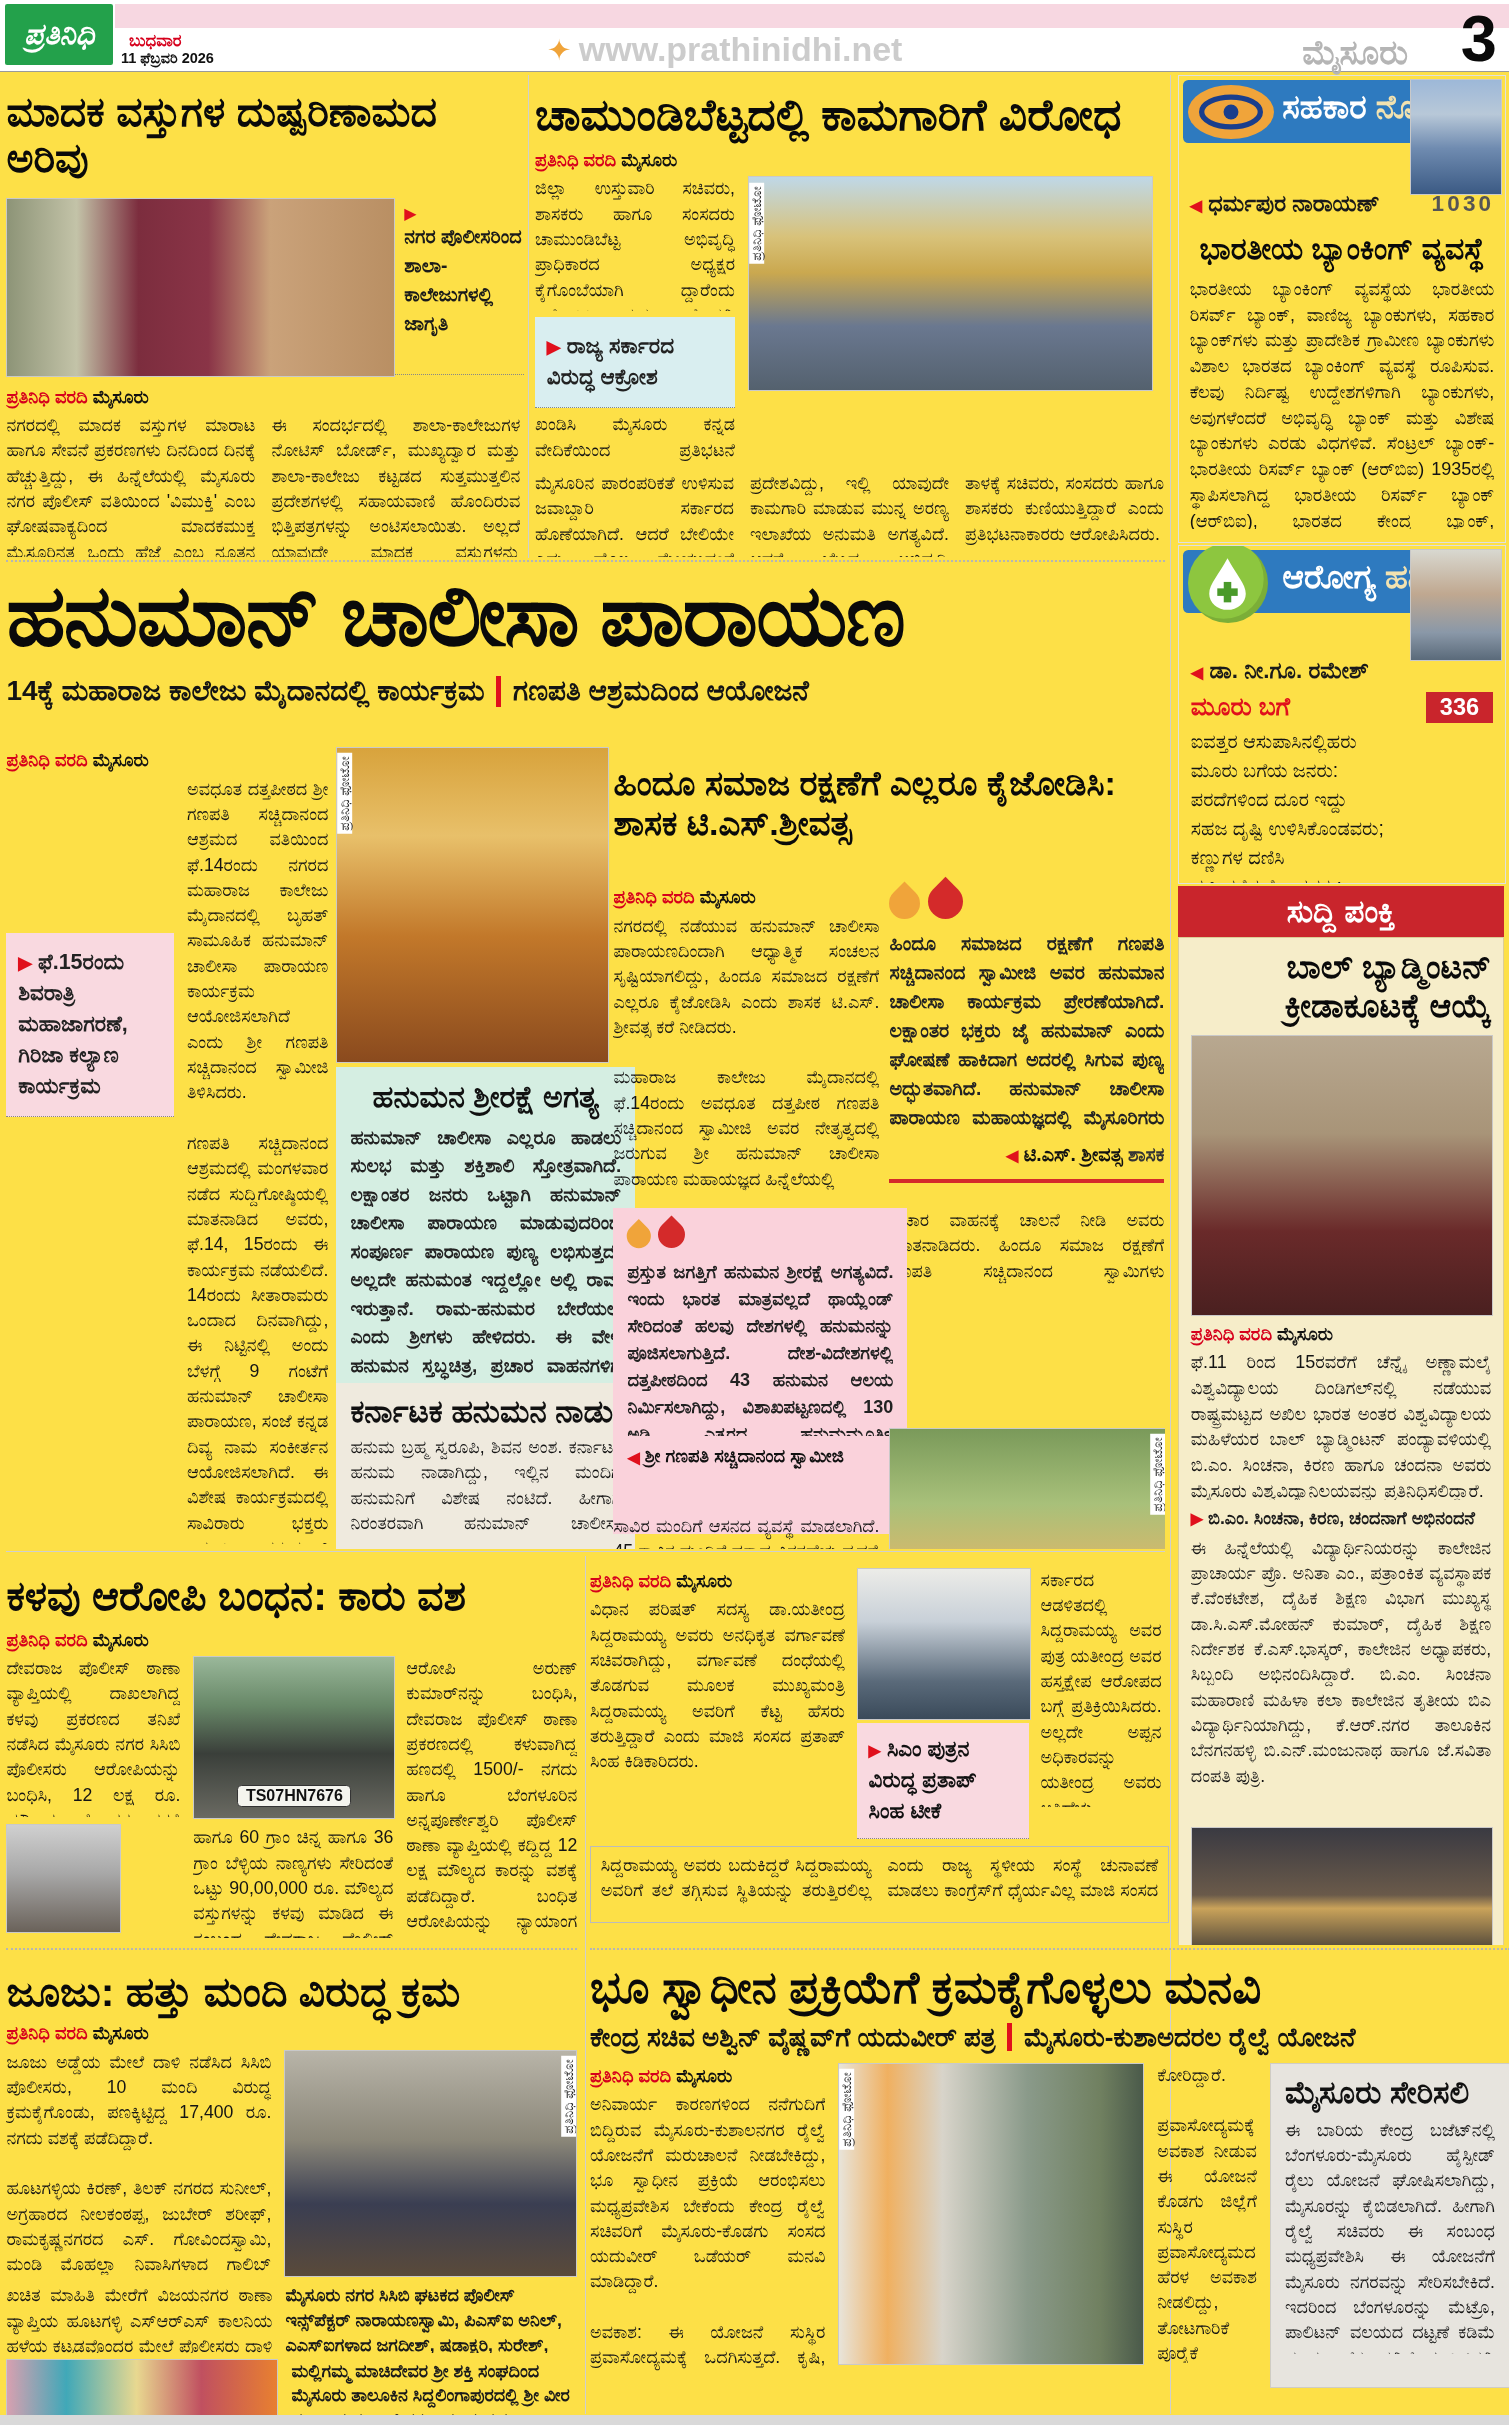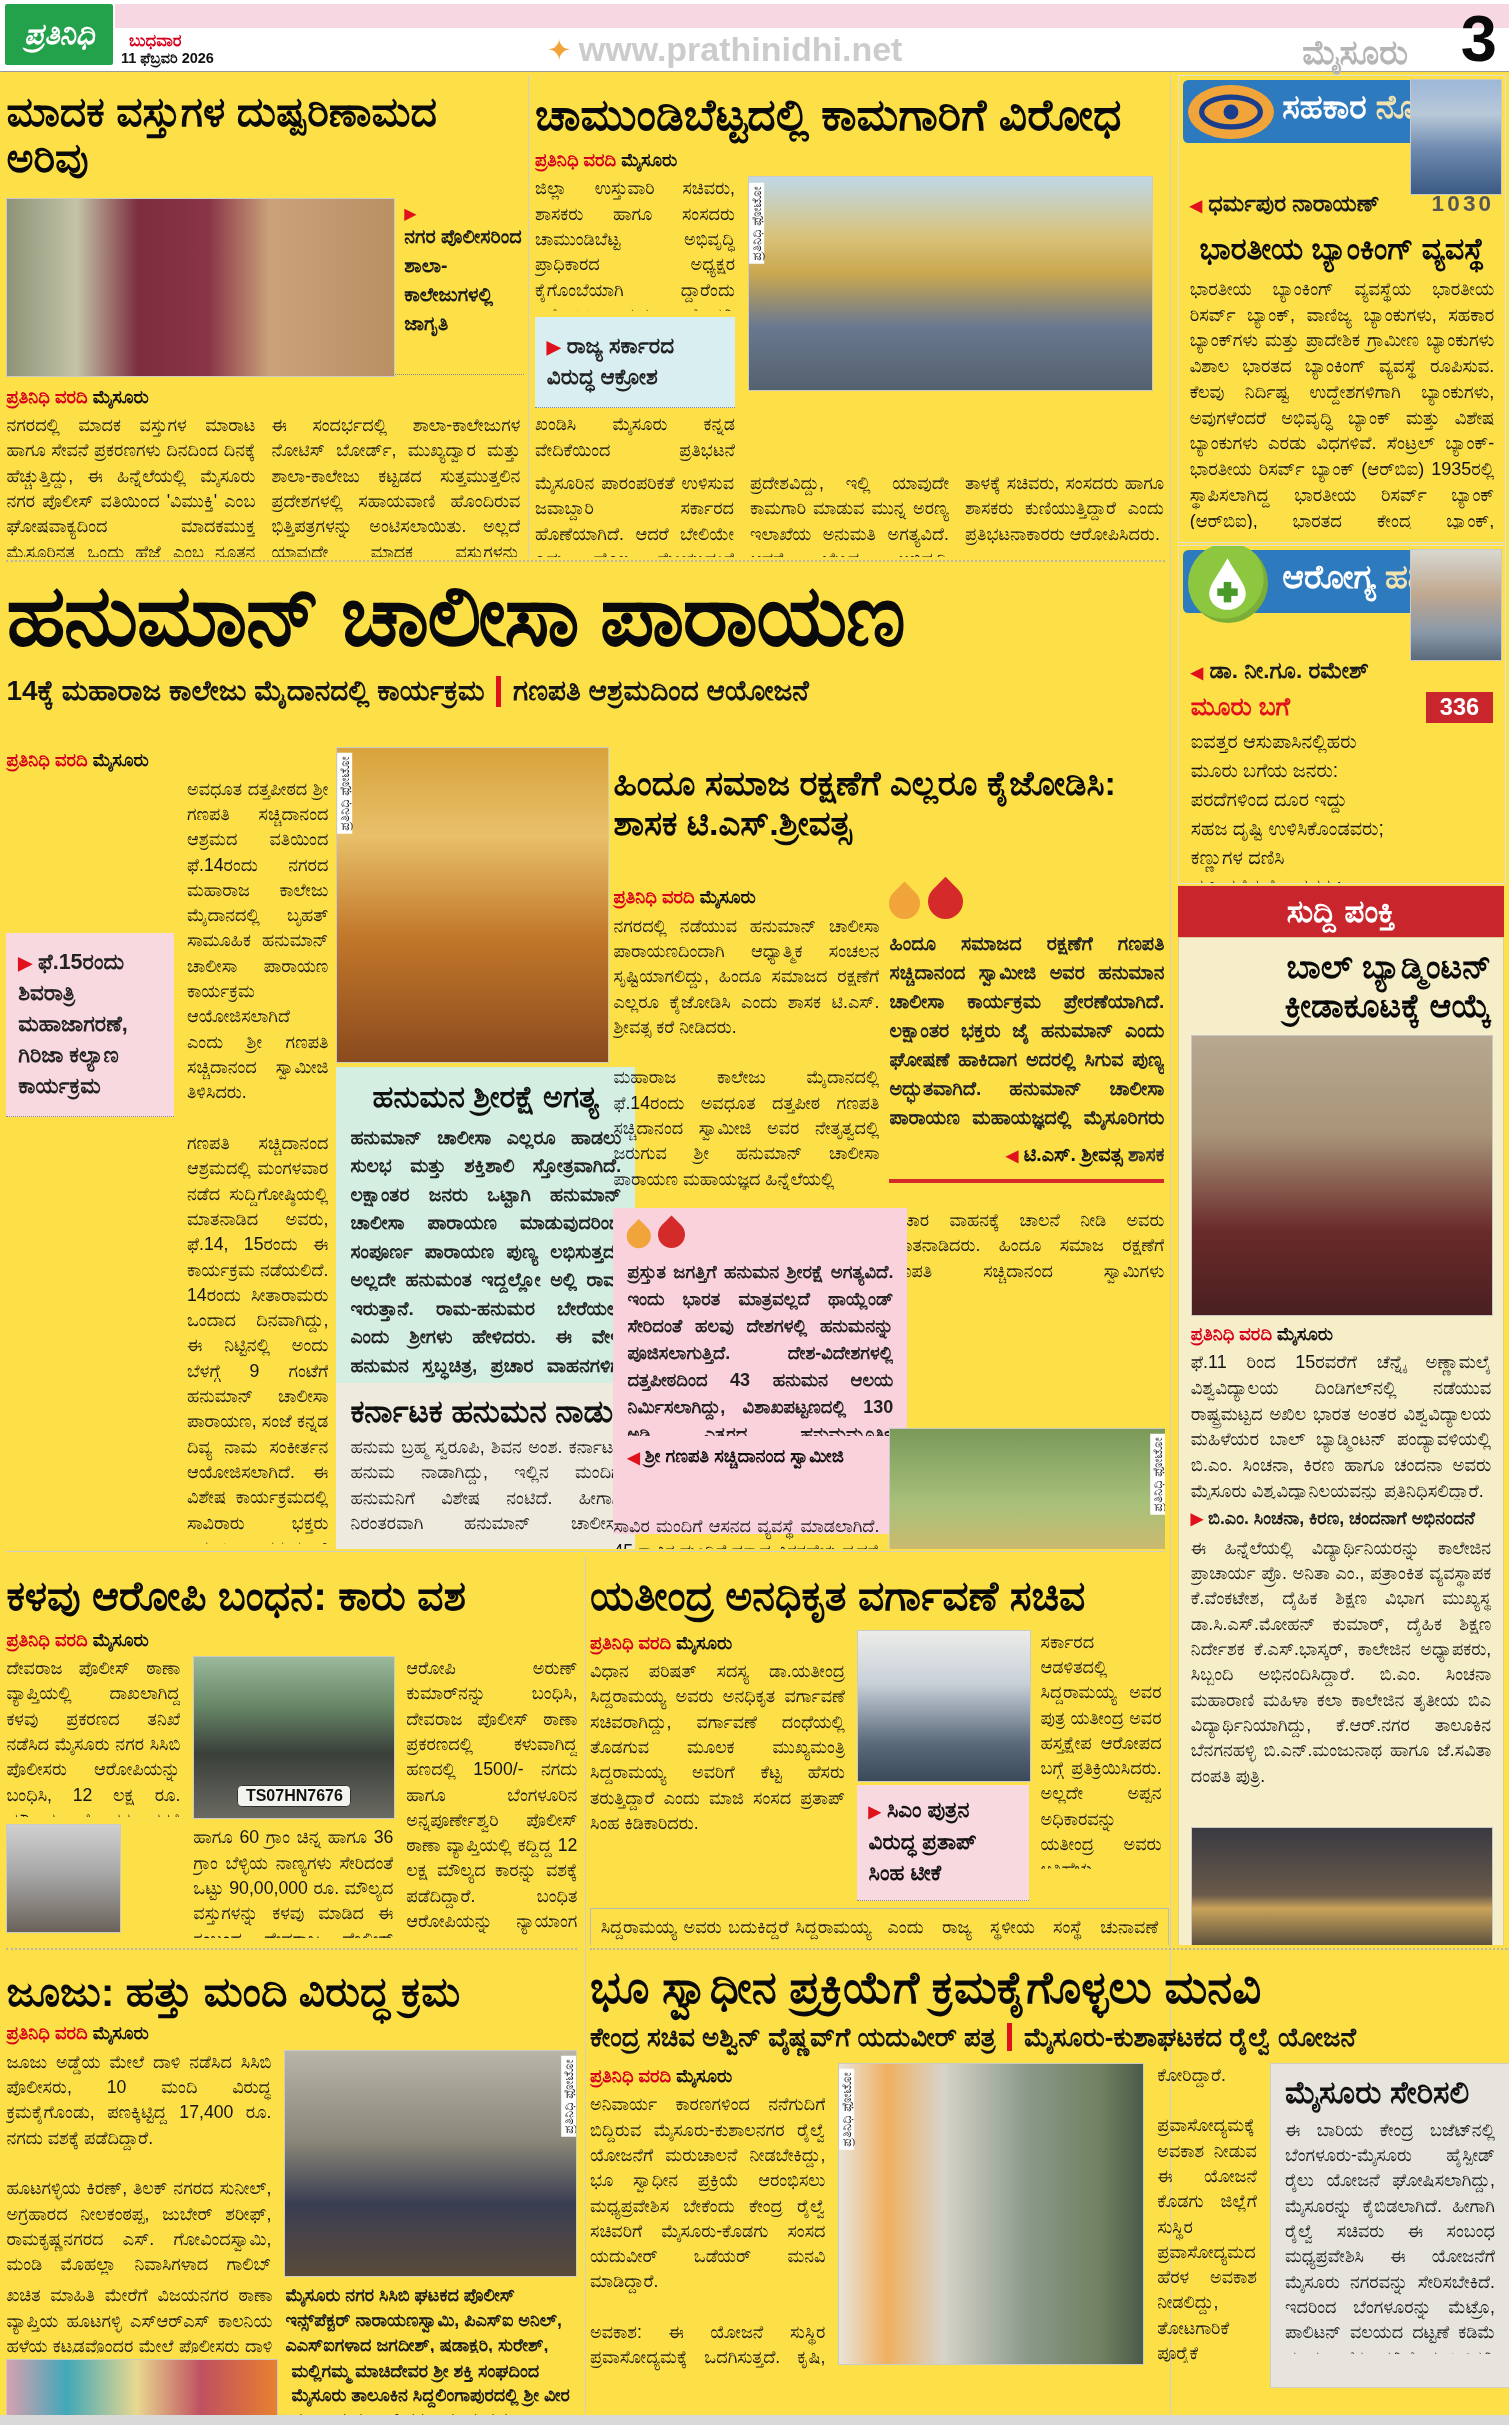--- a/index.html
+++ b/index.html
@@ -349,21 +349,20 @@
 
 ಪ್ರಕರಣದ ತನಿಖೆ ನಡೆಸಿದ ಮೈಸೂರು ನಗರ ಸಿಸಿಬಿ ಪೊಲೀಸರು</div>
       </div>
       <div class="bodytext" style="width:174px;height:284px;">ಆರೋಪಿ ಅರುಣ್ ಕುಮಾರ್‌ನನ್ನು ಬಂಧಿಸಿ, ದೇವರಾಜ ಪೊಲೀಸ್ ಠಾಣಾ ಪ್ರಕರಣದಲ್ಲಿ ಕಳುವಾಗಿದ್ದ ಹಣದಲ್ಲಿ 1500/- ನಗದು ಹಾಗೂ ಬೆಂಗಳೂರಿನ ಅನ್ನಪೂರ್ಣೇಶ್ವರಿ ಪೊಲೀಸ್ ಠಾಣಾ ವ್ಯಾಪ್ತಿಯಲ್ಲಿ ಕದ್ದಿದ್ದ 12 ಲಕ್ಷ ಮೌಲ್ಯದ ಕಾರನ್ನು ವಶಕ್ಕೆ ಪಡೆದಿದ್ದಾರೆ. ಬಂಧಿತ ಆರೋಪಿಯನ್ನು ನ್ಯಾಯಾಂಗ ಬಂಧನಕ್ಕೆ ಒಪ್ಪಿಸಿರುವ ಪೊಲೀಸರು, ಪ್ರಕರಣದ ಇತರೆ ಆರೋಪಿಗಳ ಪತ್ತೆಗೆ ತನಿಖೆ ಮುಂದುವರೆಸಿದ್ದಾರೆ.
 
 ಕಾರ್ಯಾಚರಣೆಯಲ್ಲಿ ಸಿಸಿಬಿ ಪೊಲೀಸ್ ಇನ್ಸ್‌ಪೆಕ್ಟರ್ ನಾರಾಯಣ ಸ್ವಾಮಿ, ಪಿಎಸ್‌ಐ ಎಸ್. ಅನಿಲ್ ಕುಮಾರ್, ಎಎಸ್‌ಐ ಆರ್. ಸುರೇಶ್, ಸಿಬ್ಬಂದಿ ಜಗದೀಶ್, ಸಿಹೆಚ್‌ಸಿ ಟಿ. ಪ್ರಕಾಶ್, ಜಯರಾಮ್, ರಾಘವೇಂದ್ರ ಇತರರಿದ್ದರು.</div>
     </div>
   </div>
 
   <div class="sec" style="left:590px;top:1558px;width:579px;height:387px;">
-    <div class="h-lg" style="margin-top:16px;">ಯತೀಂದ್ರ ಅನಧಿಕೃತ ವರ್ಗಾವಣೆ ಸಚಿವ</div>
     <div style="display:flex;gap:11.8px;margin-top:9.7px;">
       <div style="width:255px;">
         <div class="byline">
           <span class="r">ಪ್ರತಿನಿಧಿ ವರದಿ</span>
           <span>ಮೈಸೂರು</span>
         </div>
         <div class="bodytext" style="height:204px;">ವಿಧಾನ ಪರಿಷತ್ ಸದಸ್ಯ ಡಾ.ಯತೀಂದ್ರ ಸಿದ್ದರಾಮಯ್ಯ ಅವರು ಅನಧಿಕೃತ ವರ್ಗಾವಣೆ ಸಚಿವರಾಗಿದ್ದು, ವರ್ಗಾವಣೆ ದಂಧೆಯಲ್ಲಿ ತೊಡಗುವ ಮೂಲಕ ಮುಖ್ಯಮಂತ್ರಿ ಸಿದ್ದರಾಮಯ್ಯ ಅವರಿಗೆ ಕೆಟ್ಟ ಹೆಸರು ತರುತ್ತಿದ್ದಾರೆ ಎಂದು ಮಾಜಿ ಸಂಸದ ಪ್ರತಾಪ್ ಸಿಂಹ ಕಿಡಿಕಾರಿದರು.
 
 ನಗರದಲ್ಲಿ ಮಂಗಳವಾರ ಸುದ್ದಿಗಾರರೊಂದಿಗೆ ಮಾತನಾಡಿದ ಅವರು, ಯತೀಂದ್ರ ಅವರು ವರ್ಗಾವಣೆ ದಂಧೆಯಲ್ಲಿ ತೊಡಗುವ ಮೂಲಕ ಸಿಎಂ ಸಿದ್ದರಾಮಯ್ಯ ಅವರಿಗೆ ಕೆಟ್ಟ ಹೆಸರು ತರುತ್ತಿದ್ದು, ಸಿದ್ದರಾಮಯ್ಯ ಅವರು ತಲೆ ತಗ್ಗಿಸುವಂತಹ ಕೆಲಸವನ್ನು ಮಾಡುತ್ತಿದ್ದಾರೆ.</div>
       </div>
@@ -403,21 +402,21 @@
       <div class="photo ph-women" style="width:271px;height:80px;"></div>
       <div class="caption" style="width:287px;height:80px;overflow:hidden;font-weight:600;">ಮಲ್ಲಿಗಮ್ಮ ಮಾಚಿದೇವರ ಶ್ರೀ ಶಕ್ತಿ ಸಂಘದಿಂದ ಮೈಸೂರು ತಾಲೂಕಿನ ಸಿದ್ದಲಿಂಗಾಪುರದಲ್ಲಿ ಶ್ರೀ ವೀರ ಮಡಿವಾಳ ಮಾಚಿದೇವರ ಜಯಂತ್ಯುತ್ಸವ ಆಚರಿಸಲಾಯಿತು. ಮೈಸೂರು ಜಿಲ್ಲಾ ಮಡಿವಾಳರ ಮಹಾಸಂಘದ ಅಧ್ಯಕ್ಷ ಚನ್ನಕೇಶವ, ಖಜಾಂಚಿ ಸಿದ್ದಪ್ಪಾಜಿ, ಮೈಸೂರು ತಾಲೂಕು ಮಡಿವಾಳರ ಸಂಘದ ಅಧ್ಯಕ್ಷ ದುದ್ದಗೆರೆ ಜಯರಾಮ್, ಜಿಲ್ಲಾ ಯುವ ಬಳಗದ ಅಧ್ಯಕ್ಷ ಮಾದುರಾಜು ಮಡಿವಾಳ ಹಾಗೂ ಸ್ತ್ರೀಶಕ್ತಿ ಸಂಘದ ಸದಸ್ಯರು ಇದ್ದರು.</div>
     </div>
   </div>
 
   <div class="sec" style="left:590px;top:1957px;width:920px;height:459px;">
     <div class="h-lg" style="margin-top:6px;font-size:45px;">ಭೂ ಸ್ವಾಧೀನ ಪ್ರಕ್ರಿಯೆಗೆ ಕ್ರಮಕೈಗೊಳ್ಳಲು ಮನವಿ</div>
     <div class="deck" style="margin-top:8.6px;font-size:26px;">
       <span>ಕೇಂದ್ರ ಸಚಿವ ಅಶ್ವಿನ್ ವೈಷ್ಣವ್‌ಗೆ ಯದುವೀರ್ ಪತ್ರ</span>
       <span class="redbar" style="height:28px;"></span>
-      <span>ಮೈಸೂರು-ಕುಶಾಘಟಕದ ರೈಲ್ವೆ ಯೋಜನೆ</span>
+      <span>ಮೈಸೂರು-ಕುಶಾಅದರಲ ರೈಲ್ವೆ ಯೋಜನೆ</span>
     </div>
     <div style="display:flex;gap:13px;margin-top:9.7px;">
       <div style="width:241px;">
         <div class="byline">
           <span class="r">ಪ್ರತಿನಿಧಿ ವರದಿ</span>
           <span>ಮೈಸೂರು</span>
         </div>
         <div class="bodytext" style="height:279px;">ಅನಿವಾರ್ಯ ಕಾರಣಗಳಿಂದ ನನೆಗುದಿಗೆ ಬಿದ್ದಿರುವ ಮೈಸೂರು-ಕುಶಾಲನಗರ ರೈಲ್ವೆ ಯೋಜನೆಗೆ ಮರುಚಾಲನೆ ನೀಡಬೇಕಿದ್ದು, ಭೂ ಸ್ವಾಧೀನ ಪ್ರಕ್ರಿಯೆ ಆರಂಭಿಸಲು ಮಧ್ಯಪ್ರವೇಶಿಸ ಬೇಕೆಂದು ಕೇಂದ್ರ ರೈಲ್ವೆ ಸಚಿವರಿಗೆ ಮೈಸೂರು-ಕೊಡಗು ಸಂಸದ ಯದುವೀರ್ ಒಡೆಯರ್ ಮನವಿ ಮಾಡಿದ್ದಾರೆ.
 
 ಅವಕಾಶ: ಈ ಯೋಜನೆ ಸುಸ್ಥಿರ ಪ್ರವಾಸೋದ್ಯಮಕ್ಕೆ ಒದಗಿಸುತ್ತದೆ. ಕೃಷಿ, ಪೂರೈಕೆ ಸರಪಳಿಗಳನ್ನು ಮತ್ತು ಕೊಡಗನ್ನು ಮೈಸೂರು ಬೆಳವಣಿಗೆಯ ಕಾರಿಡಾರ್‌ಗೆ ಜೋಡಿಸುತ್ತದೆ. ಈ ನಿಟ್ಟಿನಲ್ಲಿ ಕ್ರಮಕೈಗೊಳ್ಳಬೇಕಿದೆ. ಈ ಸಚಿವಾಲಯ ಹಾಗೂ ಫಾಲೋ ಅಪ್ ಮಾಡಿ ಯೋಜನೆಗಳನ್ನು ಕಾರ್ಯರೂಪಕ್ಕೆ ತರುವ ಮೂಲಕ ಕ್ಷೇತ್ರದ ಜನರಿಗೆ ಅನುಕೂಲ ಆಗುವುದು ಎಂದು ತಿಳಿಸಿದ್ದಾರೆ. ಈ ಪತ್ರ ಸ್ವೀಕರಿಸಿದ ಸಚಿವ ಅಶ್ವಿನ್ ವೈಷ್ಣವ್ ಪರಿಶೀಲನೆ ನಡೆಸಿ ಸೂಕ್ತ ಕ್ರಮ ಕೈಗೊಳ್ಳುವುದು ಎಂದು ಭರವಸೆ ನೀಡಿದ್ದಾರೆ ಎಂದು ಸಂಸದ ಯದುವೀರ್ ತಿಳಿಸಿದ್ದಾರೆ.</div>

